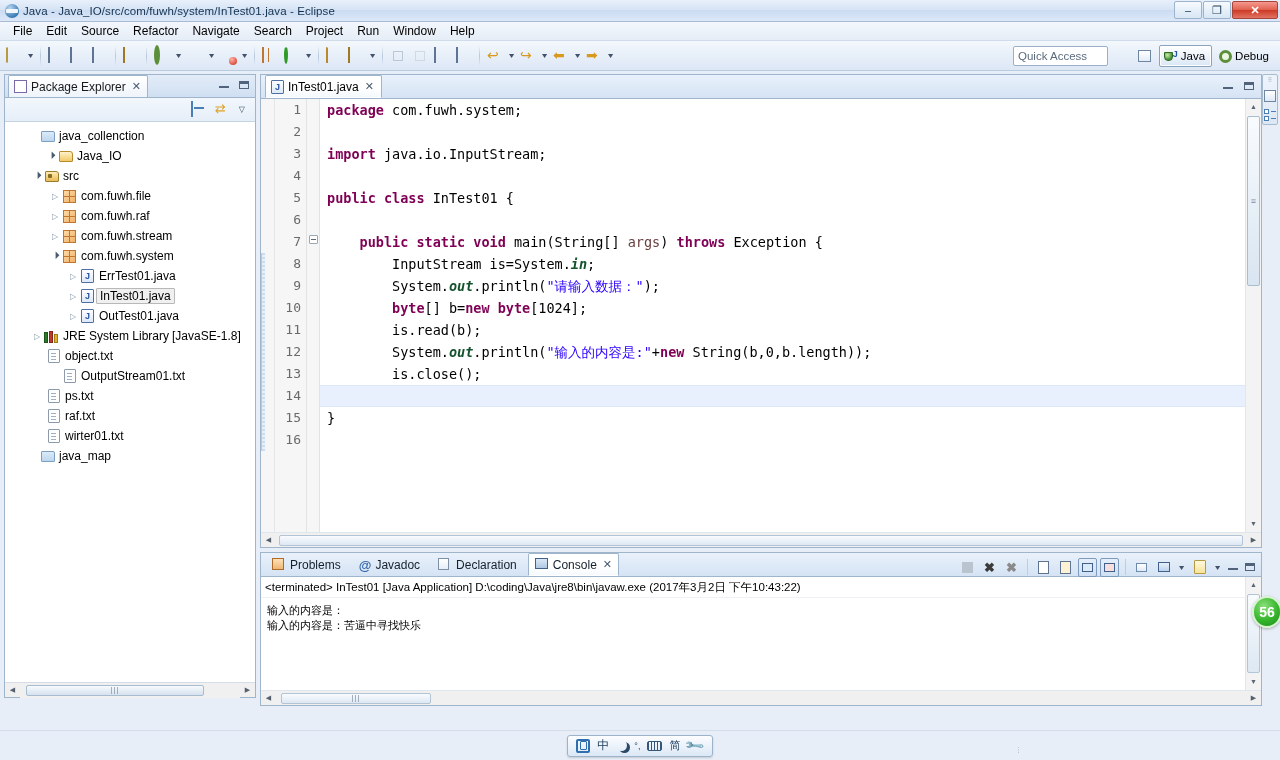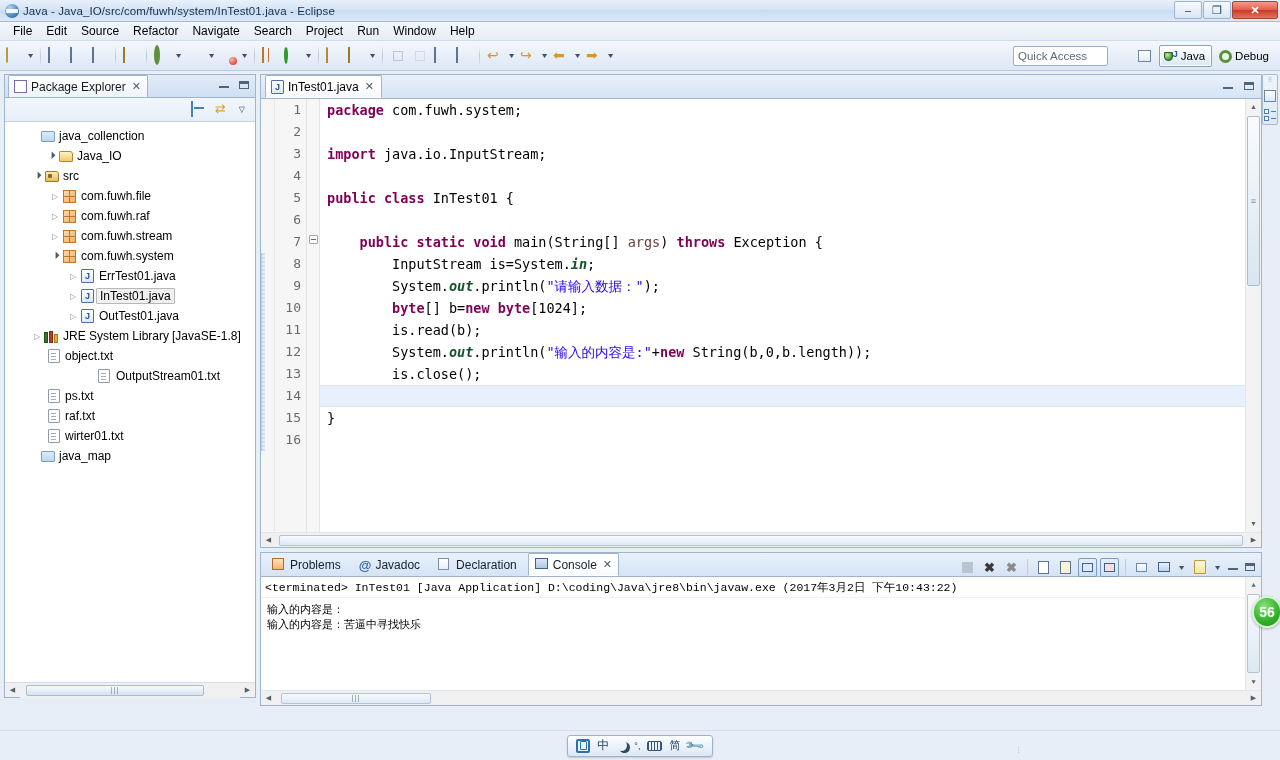--- a/index.html
+++ b/index.html
@@ -296,21 +296,21 @@
     border-color:#9fb5cc; border-bottom:1px solid #fff; border-radius:2px 2px 0 0;
   }
   .c-actions{ position:absolute; right:4px; top:3px; display:flex; align-items:center; gap:3px;}
   .cbtn{ width:19px;height:19px;display:flex;align-items:center;justify-content:center;
          border:1px solid transparent;border-radius:2px;}
   .cbtn.pressed{ border-color:#7e9bbb; background:linear-gradient(to bottom,#e4eefb,#cfe0f3);}
   .cbtn .x{ color:#3a3a3a; font-weight:bold; font-size:13px; }
   .cbtn .xg{ color:#8a8a8a; font-weight:bold; font-size:13px; }
   .csep{ width:1px;height:16px;background:#bfcedd;margin:0 3px;}
 
-  .console-body{ flex:1; background:#fff; position:relative; overflow:hidden;font-family:Liberation Mono, monospace; }
+  .console-body{ flex:1; background:#fff; position:relative; overflow:hidden; }
   .c-header{
     font-size:11.5px; padding:3px 6px 2px 4px; color:#000; white-space:nowrap;
     border-bottom:1px solid #eef1f5;
   }
   .c-out{ padding:5px 6px; font-size:11px; line-height:15px; color:#000; }
   .c-out .inp{ color:#00b050; position:relative; }
   .c-out .caret{ display:inline-block; width:1px; height:11px; background:#000;
                  vertical-align:-1px; margin-left:1px; }
   .cvs{ position:absolute; right:0; top:0; bottom:0; width:16px; background:#f3f3f3;
         border-left:1px solid #dfe6ee;}
@@ -618,21 +618,21 @@
       <div class="trow" style="padding-left:40px;">
         <span class="ticon">
             <span class="tfile">
               <i style="top:3px"></i>
               <i style="top:6px"></i>
               <i style="top:9px"></i>
             </span>
           </span>
         <span class="tlabel">object.txt</span>
       </div>
-      <div class="trow" style="padding-left:56px;justify-content:center;">
+      <div class="trow" style="padding-left:56px;">
         <span class="ticon">
             <span class="tfile">
               <i style="top:3px"></i>
               <i style="top:6px"></i>
               <i style="top:9px"></i>
             </span>
           </span>
         <span class="tlabel">OutputStream01.txt</span>
       </div>
       <div class="trow" style="padding-left:40px;">

